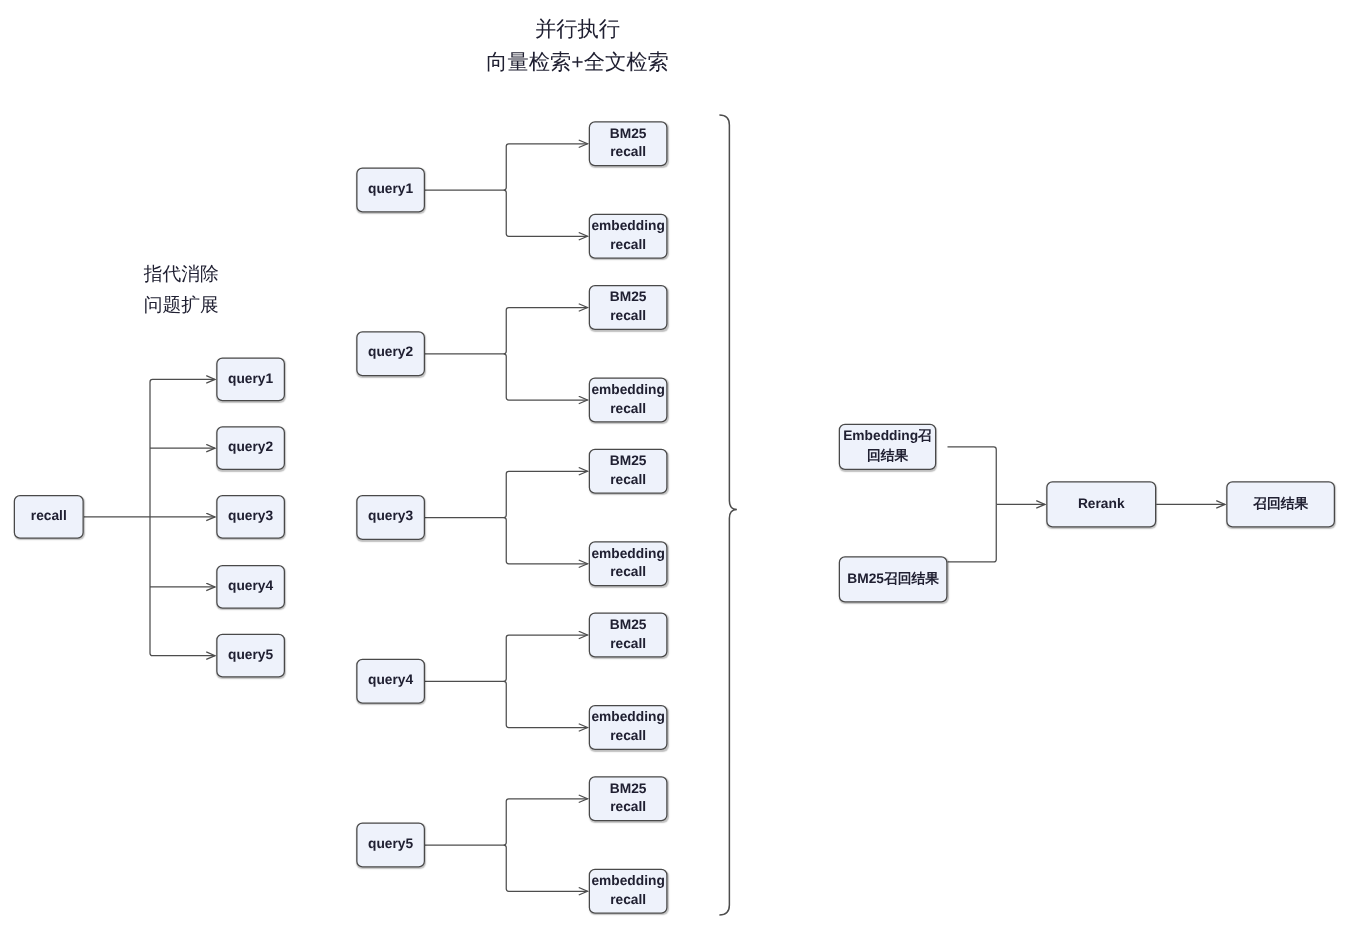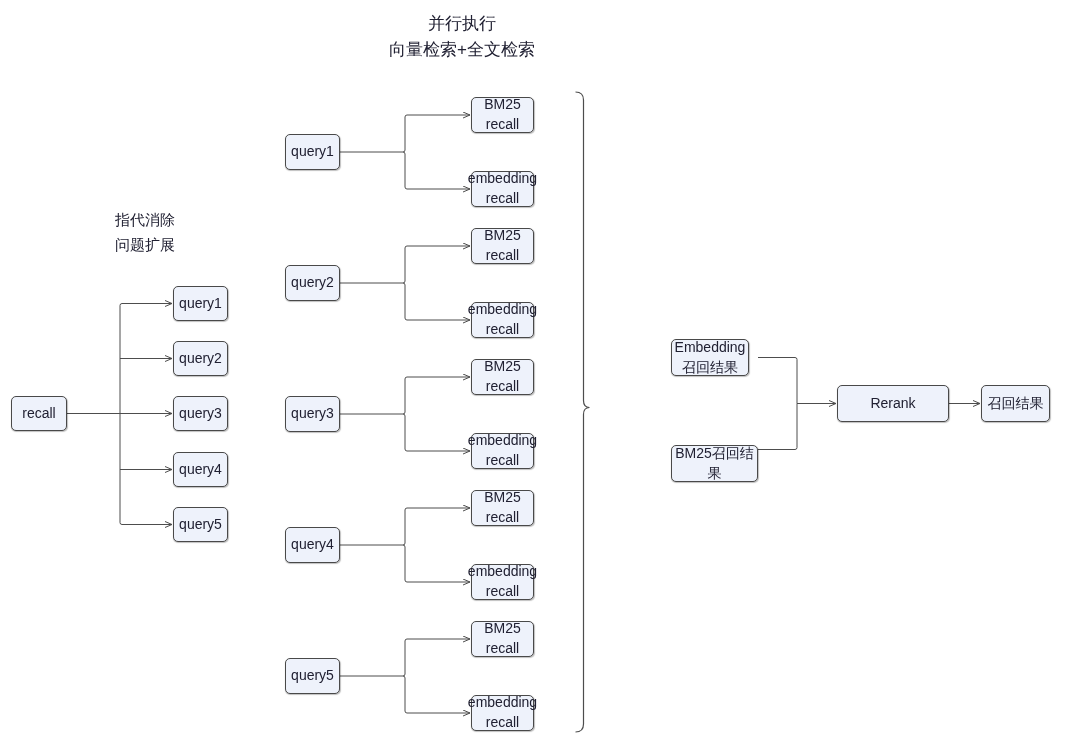--- a/index.html
+++ b/index.html
@@ -9,24 +9,25 @@
   }
   .wires{position:absolute;left:0;top:0;pointer-events:none;}
   .wires path{stroke:var(--line,#4d4d4d);stroke-width:1;fill:none;}
   .wires path.brace{stroke-width:1.2;}
   .node{
     position:absolute;box-sizing:border-box;
     background:var(--box-fill,#eef2fb);
     border:1px solid var(--box-border,#494949);
     border-radius:5px;
     display:flex;align-items:center;justify-content:center;
-    text-align:center;font-size:14px;line-height:1.4;
+    text-align:center;font-size:11px;line-height:1.4;
     color:var(--text,#202032);
     white-space:pre-line;
     box-shadow:0.5px 1px 1px rgba(0,0,0,0.25);
+    font-weight:bold;
   }
   .lbl{
     position:absolute;color:var(--text,#1d1d2b);
     white-space:pre-line;text-align:center;font-weight:400;
   }
   .lbl.parallel{left:352px;top:11px;width:220px;font-size:17px;line-height:26px;}
   .lbl.expand{left:115px;top:207px;width:120px;font-size:15px;line-height:25px;text-align:left;}
   .lbl.rrf{left:615px;top:257px;width:225px;font-size:17px;line-height:24px;}
 </style>
 </head>
@@ -106,16 +107,16 @@
 recall</div>
   <div class="node" style="left:471px;top:433px;width:63px;height:36px">embedding
 recall</div>
   <div class="node" style="left:471px;top:564px;width:63px;height:36px">embedding
 recall</div>
   <div class="node" style="left:471px;top:695px;width:63px;height:36px">embedding
 recall</div>
 
   <div class="node" style="left:671px;top:339px;width:78px;height:37px">Embedding召回结果</div>
   <div class="node" style="left:671px;top:445px;width:87px;height:37px">BM25召回结果</div>
-  <div class="node" style="left:837px;top:385px;width:112px;height:37px">Rerank</div>
-  <div class="node" style="left:981px;top:385px;width:69px;height:37px">召回结果</div>
+  <div class="node" style="left:837px;top:385px;width:88px;height:37px">Rerank</div>
+  <div class="node" style="left:981px;top:385px;width:87px;height:37px">召回结果</div>
 
 </div>
 
 </body></html>

